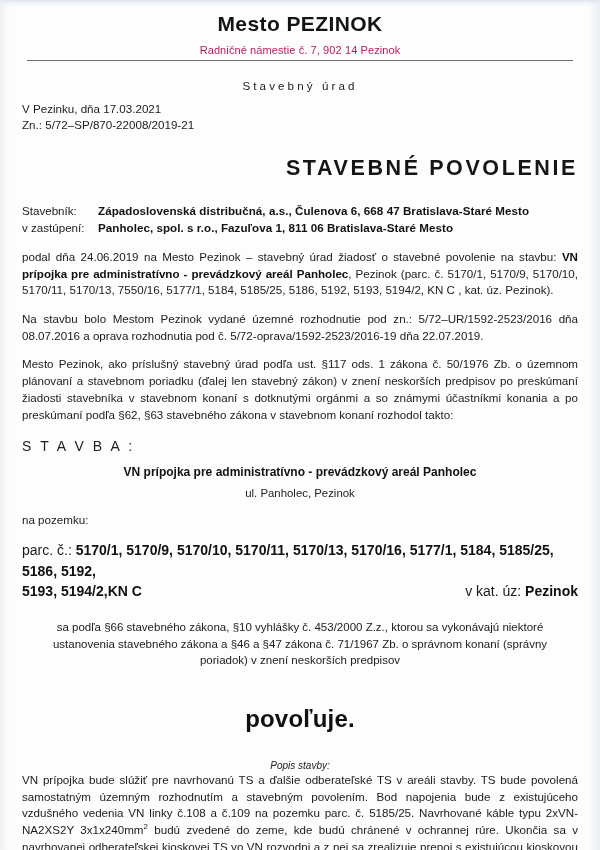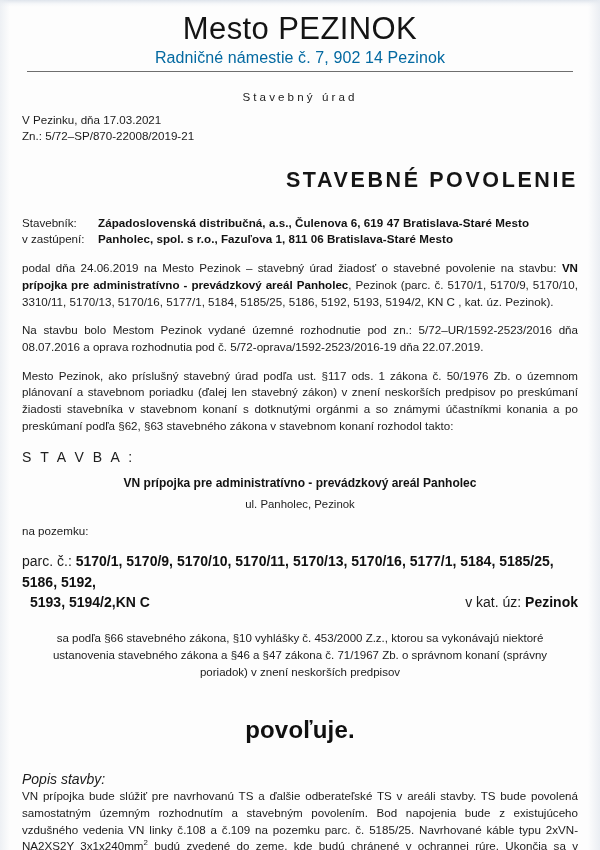--- a/index.html
+++ b/index.html
@@ -44,30 +44,30 @@
     width: 12px; height: 850px;
     background: linear-gradient(270deg, rgba(230,234,240,0.8) 0%, rgba(255,255,255,0) 100%);
     pointer-events: none;
   }
 
   .letterhead {
     padding-top: 12px;
     text-align: center;
   }
   .city-title {
-    font-size: 31px;
-    font-weight: normal;
+    font-size: 21px;
+    font-weight: bold;
     letter-spacing: 0.4px;
     color: #141414;
     line-height: 1.12;
   }
   .city-address {
-    font-size: 16px;
-    color: #0369a1;
-    margin-top: 2px;
+    font-size: 11px;
+    color: #be185d;
+    margin-top: 8px;
     letter-spacing: 0.1px;
   }
   .rule {
     border: none;
     border-top: 1.2px solid #6e6e6e;
     margin: 4px 5px 0 5px;
     height: 0;
   }
   .office {
     text-align: center;
@@ -152,21 +152,21 @@
     font-size: 14px;
     line-height: 1.45;
   }
   .parcel-line1 { color: #1b1b1b; }
   .parcel-line1 b { font-weight: bold; }
   .parcel-line2 {
     display: flex;
     justify-content: space-between;
     align-items: baseline;
   }
-  .parcel-line2 .left { font-weight: bold; color: #111; margin-left: 8px; }
+  .parcel-line2 .left { font-weight: bold; color: #111; }
   .parcel-line2 .right { color: #1b1b1b; }
   .parcel-line2 .right b { font-weight: bold; }
 
   .legal-par {
     text-align: center;
     font-size: 11.5px;
     line-height: 1.45;
     margin-top: 18px;
     padding: 0 22px;
     color: #1b1b1b;
@@ -175,24 +175,25 @@
   .grant-word {
     text-align: center;
     font-size: 24px;
     font-weight: bold;
     margin-top: 36px;
     letter-spacing: 0.2px;
     color: #101010;
   }
 
   .popis-label {
-    font-size: 14px;
+    font-size: 10px;
     font-style: italic;
     margin-top: 27px;
     color: #1b1b1b;
+    text-align: center;
   }
   .popis-par {
     font-size: 11.6px;
     line-height: 1.44;
     text-align: justify;
     margin-top: 1px;
     color: #1b1b1b;
   }
   sup { font-size: 0.68em; vertical-align: super; line-height: 0; }
 
@@ -222,29 +223,29 @@
   <div class="meta">
     <div>V Pezinku, dňa 17.03.2021</div>
     <div>Zn.: 5/72–SP/870-22008/2019-21</div>
   </div>
 
   <div class="doc-title">STAVEBNÉ POVOLENIE</div>
 
   <div class="party-block">
     <div class="party-row">
       <span class="party-label">Stavebník:</span>
-      <span class="party-value">Západoslovenská distribučná, a.s., Čulenova 6, 619 47  Bratislava-Staré Mesto</span>
+      <span class="party-value">Západoslovenská distribučná, a.s., Čulenova 6, 668 47  Bratislava-Staré Mesto</span>
     </div>
     <div class="party-row">
       <span class="party-label">v zastúpení:</span>
       <span class="party-value">Panholec, spol. s r.o., Fazuľova 1, 811 06  Bratislava-Staré Mesto</span>
     </div>
   </div>
 
-  <p class="body-par"><span>podal dňa 24.06.2019 na Mesto Pezinok – stavebný úrad žiadosť o stavebné povolenie na stavbu: </span><b>VN prípojka pre administratívno - prevádzkový areál Panholec</b><span>, Pezinok (parc. č. 5170/1, 5170/9, 5170/10, 3310/11, 5170/13, 5170/16, 5177/1, 5184, 5185/25, 5186, 5192, 5193, 5194/2, KN C , kat. úz. Pezinok).</span></p>
+  <p class="body-par"><span>podal dňa 24.06.2019 na Mesto Pezinok – stavebný úrad žiadosť o stavebné povolenie na stavbu: </span><b>VN prípojka pre administratívno - prevádzkový areál Panholec</b><span>, Pezinok (parc. č. 5170/1, 5170/9, 5170/10, 5170/11, 5170/13, 7550/16, 5177/1, 5184, 5185/25, 5186, 5192, 5193, 5194/2, KN C , kat. úz. Pezinok).</span></p>
 
   <p class="body-par">Na stavbu bolo Mestom Pezinok vydané územné rozhodnutie pod zn.: 5/72–UR/1592-2523/2016 dňa 08.07.2016 a oprava rozhodnutia pod č. 5/72-oprava/1592-2523/2016-19 dňa 22.07.2019.</p>
 
   <p class="body-par">Mesto Pezinok, ako príslušný stavebný úrad podľa ust. §117 ods. 1 zákona č. 50/1976 Zb. o územnom plánovaní a stavebnom poriadku (ďalej len stavebný zákon) v znení neskorších predpisov po preskúmaní žiadosti stavebníka v stavebnom konaní s dotknutými orgánmi a so známymi účastníkmi konania a po preskúmaní podľa §62, §63 stavebného zákona v stavebnom konaní rozhodol takto:</p>
 
   <div class="stavba-label">S T A V B A :</div>
   <div class="centered-bold">VN prípojka pre administratívno - prevádzkový areál Panholec</div>
   <div class="centered-plain">ul. Panholec, Pezinok</div>
 
   <div class="na-pozemku">na pozemku:</div>

